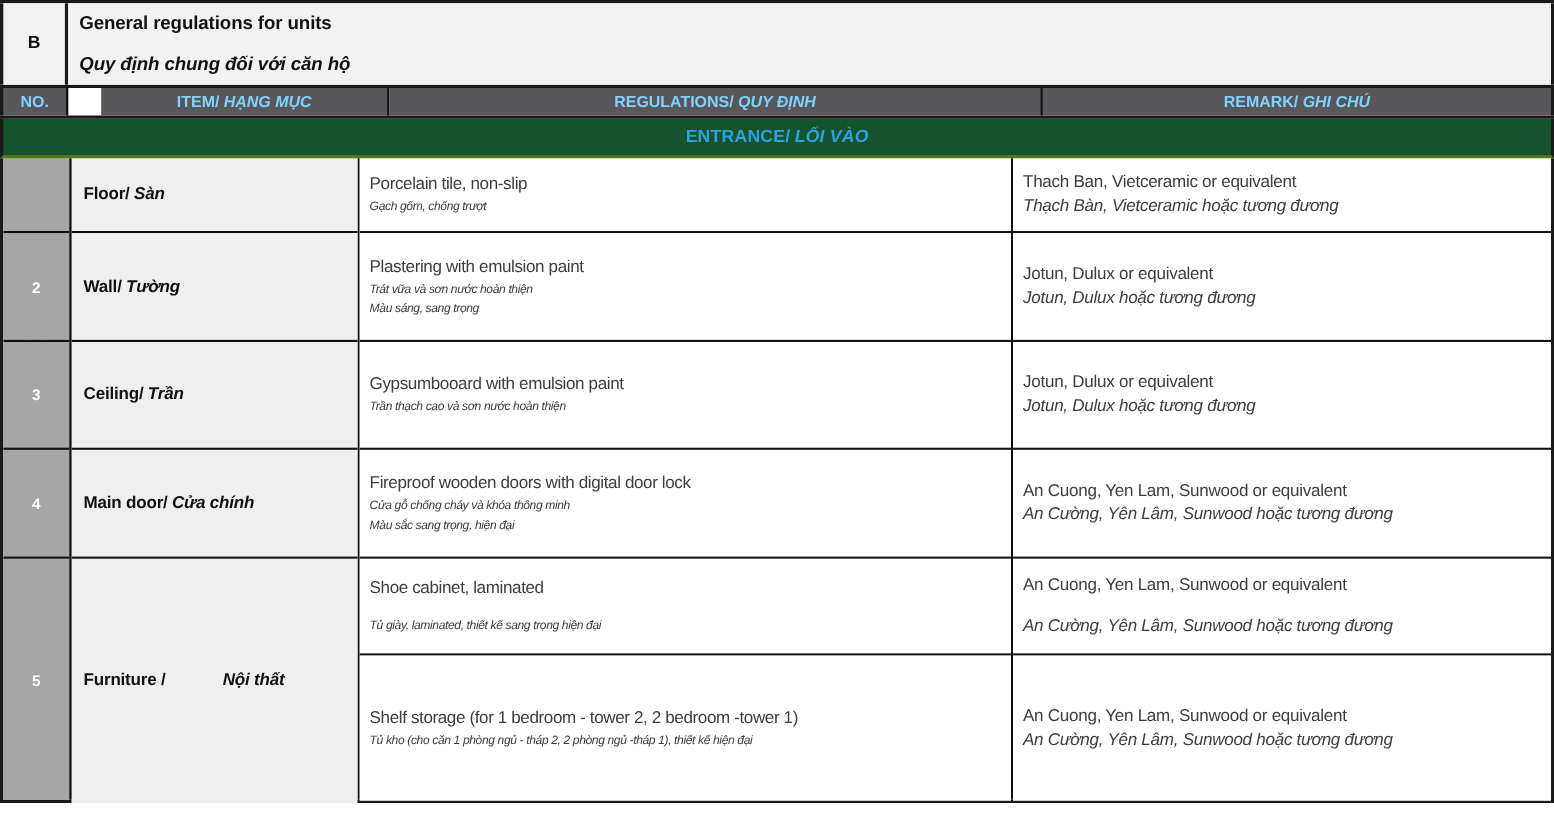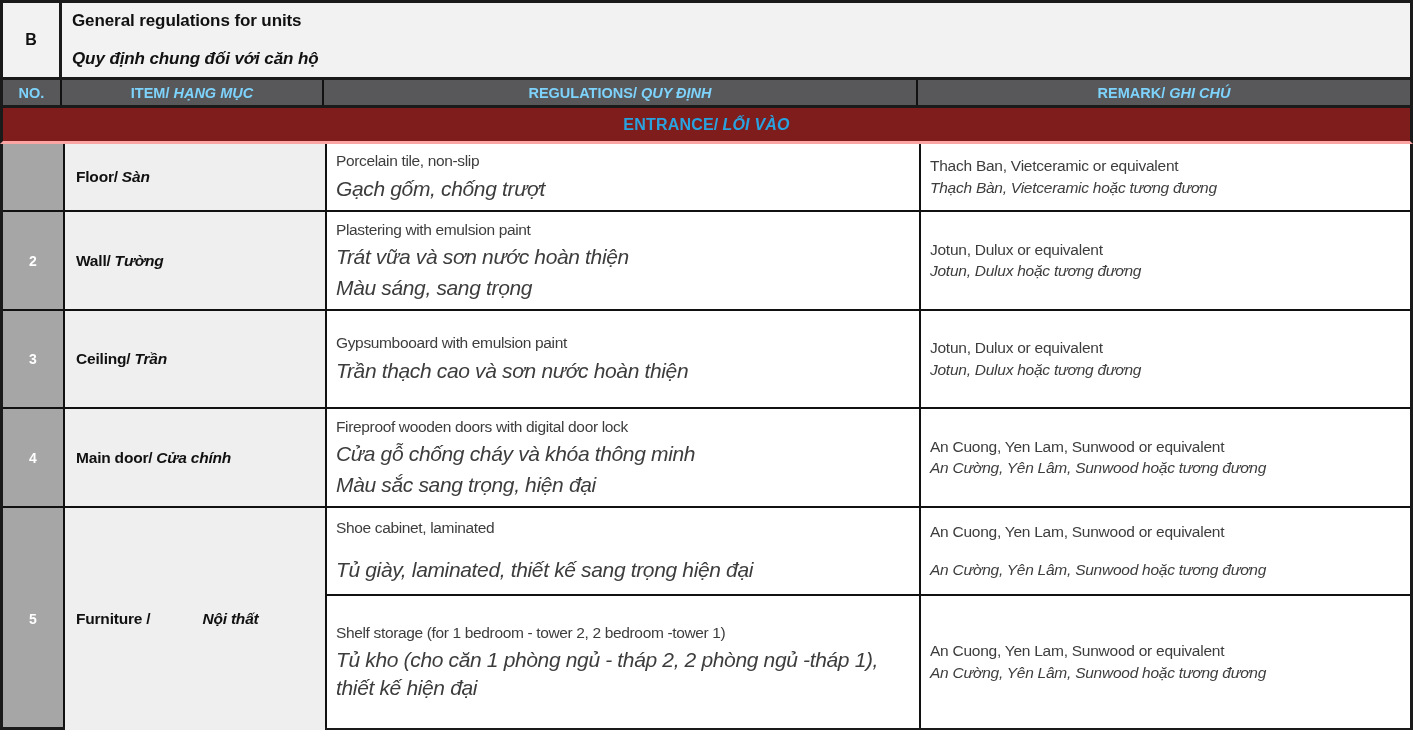--- a/index.html
+++ b/index.html
@@ -76,32 +76,32 @@
     align-items: center;
     justify-content: center;
     font-size: 14.5px;
     font-weight: bold;
     border-right: 2px solid #111111;
     white-space: nowrap;
   }
   .col-head > div:first-child { border-left: 3px solid #1a1a1a; }
   .col-head > div:last-child { border-right: 3px solid #1a1a1a; }
   .ch-no   { width: 62px;  flex: 0 0 62px; }
-  .ch-item { width: 262px; flex: 0 0 262px; }
+  .ch-item { width: 262px; flex: 0 0 262px; margin-left: 30px; }
   .ch-reg  { width: 594px; flex: 0 0 594px; }
   .ch-rem  { flex: 1 1 auto; }
   .hd-it { font-style: italic; }
 
   
   .banner {
     height: 36px;
-    background: #7f1d1d;
+    background: #14532d;
     border-left: 3px solid #1a1a1a;
     border-right: 3px solid #1a1a1a;
-    border-bottom: 3px solid #fca5a5;
+    border-bottom: 3px solid #4d7c0f;
     display: flex;
     align-items: center;
     justify-content: center;
     color: #29a3e0;
     font-size: 16px;
     font-weight: bold;
     letter-spacing: 0.2px;
   }
   .banner .vi { font-style: italic; padding-left: 4px; }
 
@@ -195,21 +195,21 @@
     gap: 3px;
   }
   .reg-cell:last-child { border-bottom: none; }
   .reg-en {
     font-size: 15.5px;
     color: #3d3d3d;
     line-height: 1.32;
     letter-spacing: -0.35px;
   }
   .reg-vi {
-    font-size: 21px;
+    font-size: 11px;
     font-style: italic;
     color: #3d3d3d;
     line-height: 1.32;
     letter-spacing: -0.35px;
   }
 
   
   .col-rem {
     flex: 1 1 auto;
     display: flex;

